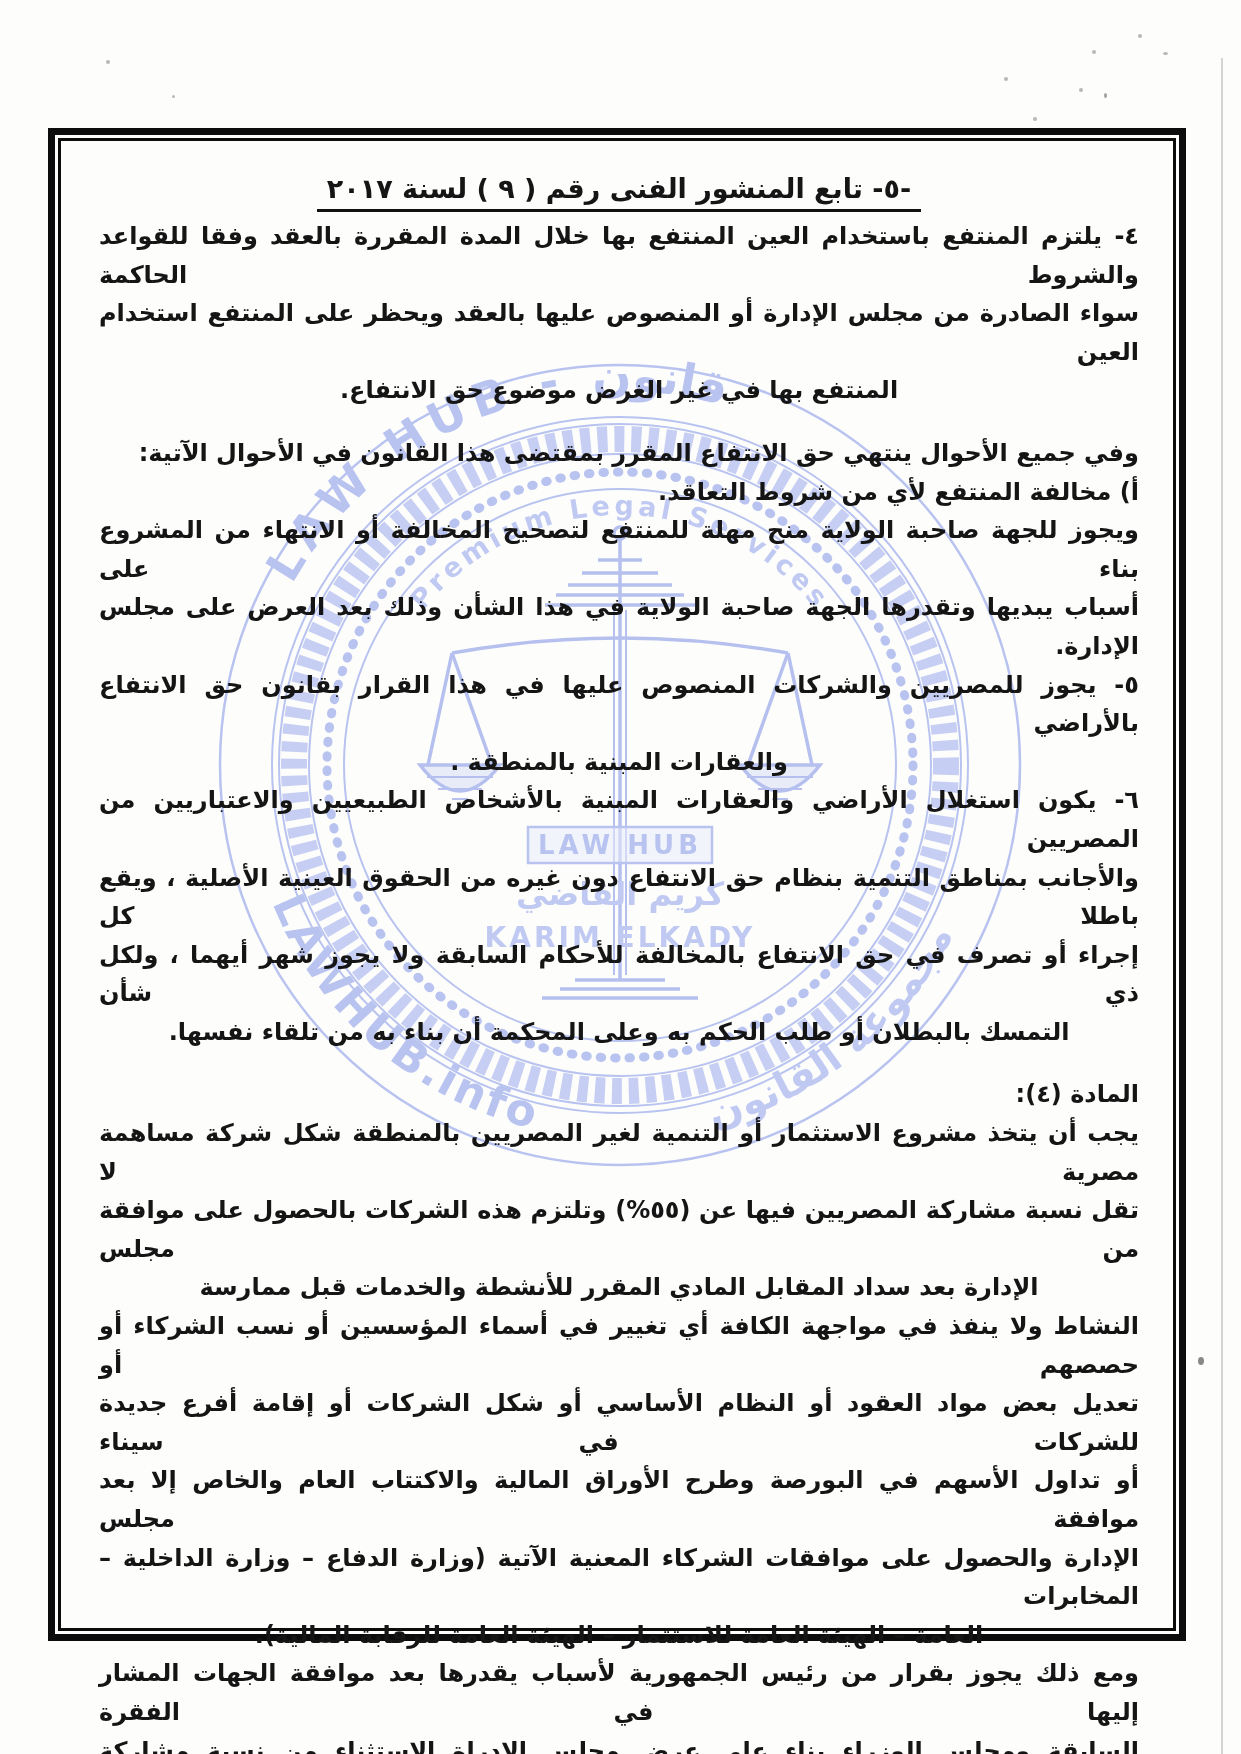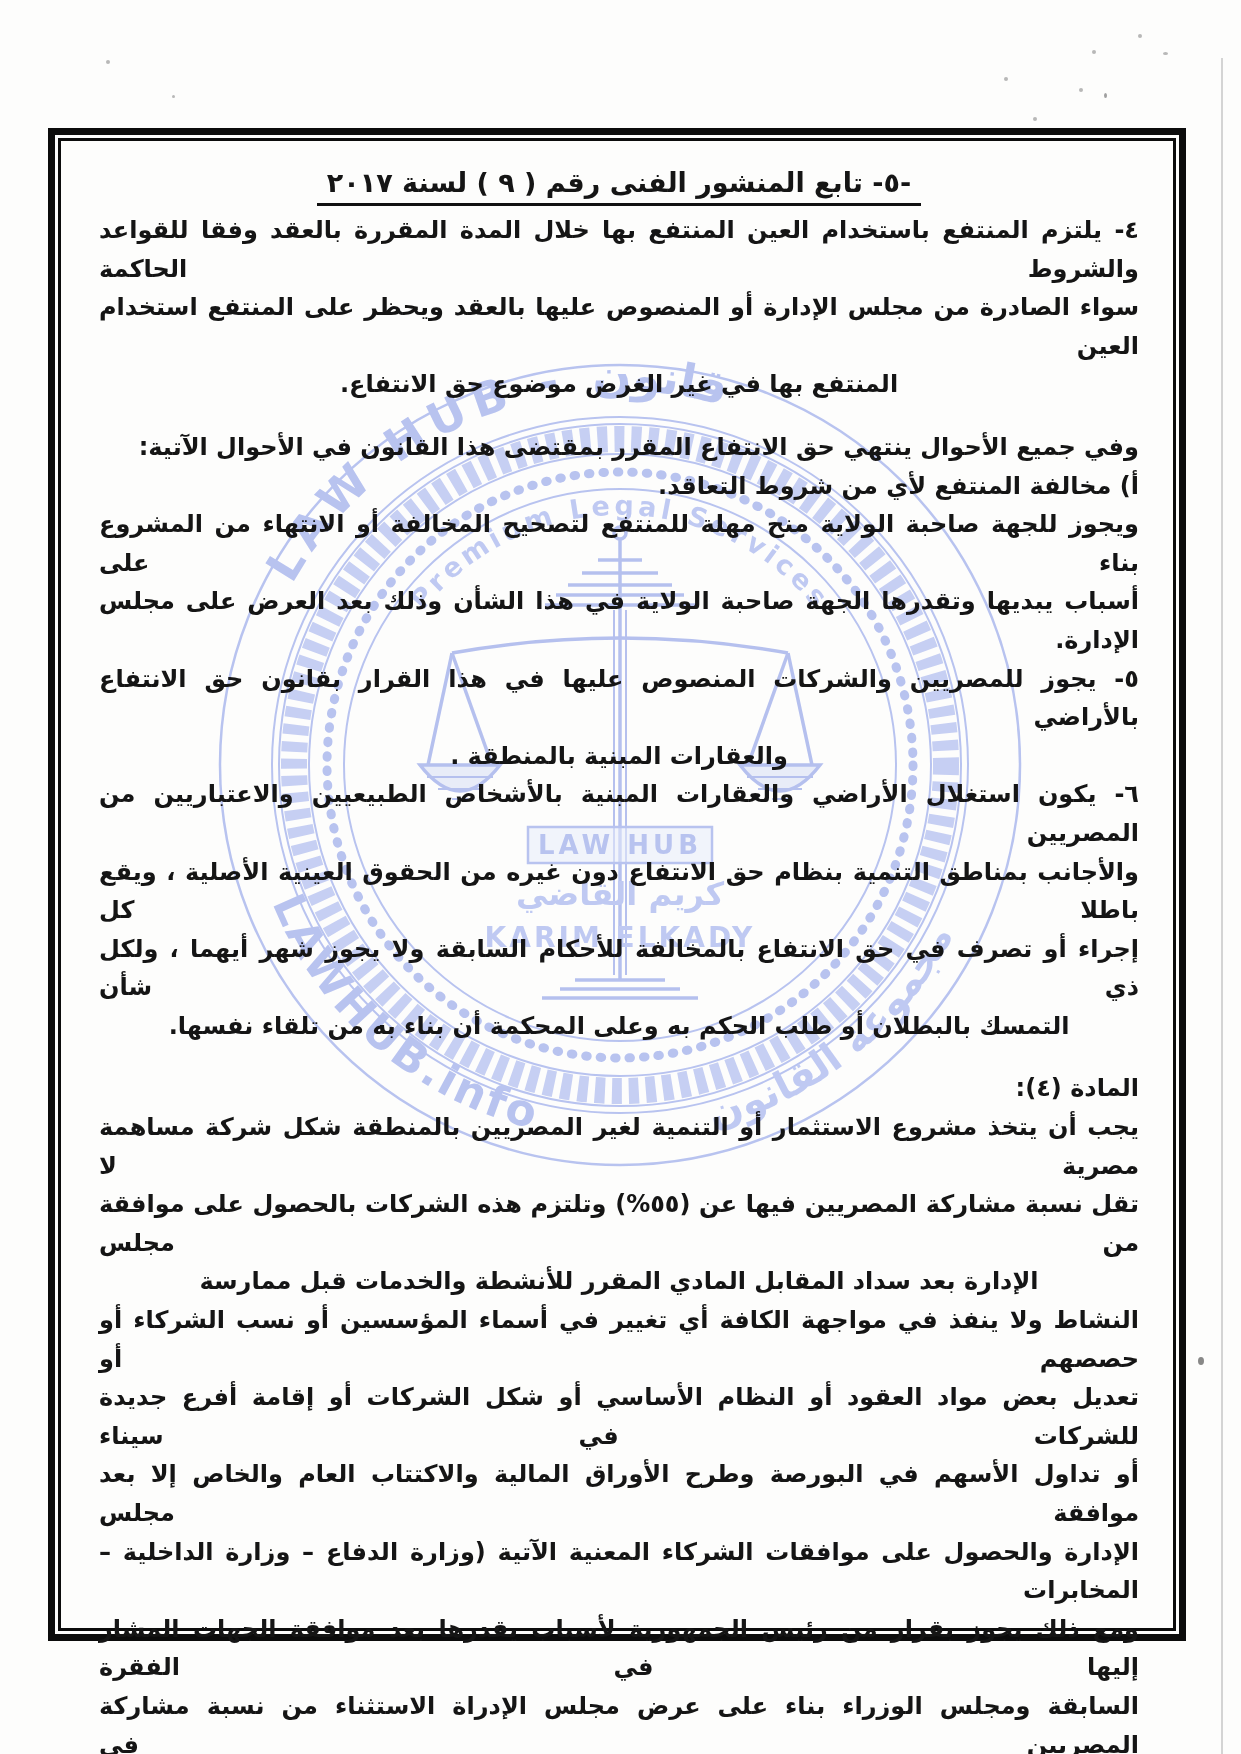--- a/index.html
+++ b/index.html
@@ -16,21 +16,21 @@
     position:absolute;left:48px;top:128px;width:1138px;height:1513px;
     border:7px solid #0c0c0c;box-sizing:border-box;
   }
   .frame-inner{position:absolute;inset:3px;border:3px solid #0c0c0c;}
   
   .content{
     position:absolute;inset:0;padding:13px 34px 0 38px;direction:rtl;
     z-index:2;font-weight:700;
   }
   .doc-title{
-    text-align:center;margin-top:13px;height:44px;font-size:27px;font-weight:700;
+    text-align:center;margin-top:19px;height:44px;font-size:27px;font-weight:700;
   }
   .doc-title span{
     display:inline-block;border-bottom:3px solid #111;padding:0 10px 5px 10px;
   }
   .lines{font-size:24px;line-height:38.6px;}
   .line{min-height:38.6px;text-align:right;}
   .line.justify{text-align:justify;text-align-last:justify;}
   .line.center{text-align:center;}
   .line.left{text-align:center;}
   .line.u{text-decoration-thickness:2px;text-underline-offset:7px;margin-top:24px;}
@@ -144,20 +144,21 @@
             <div class="line justify">إجراء أو تصرف في حق الانتفاع بالمخالفة للأحكام السابقة ولا يجوز شهر أيهما ، ولكل ذي شأن</div>
             <div class="line left">التمسك بالبطلان أو طلب الحكم به وعلى المحكمة أن بناء به من تلقاء نفسها.</div>
             <div class="line u bold">المادة (٤):</div>
             <div class="line justify">يجب أن يتخذ مشروع الاستثمار أو التنمية لغير المصريين بالمنطقة شكل شركة مساهمة مصرية لا</div>
             <div class="line justify">تقل نسبة مشاركة المصريين فيها عن (٥٥%) وتلتزم هذه الشركات بالحصول على موافقة من مجلس</div>
             <div class="line center">الإدارة بعد سداد المقابل المادي المقرر للأنشطة والخدمات قبل ممارسة</div>
             <div class="line justify">النشاط ولا ينفذ في مواجهة الكافة أي تغيير في أسماء المؤسسين أو نسب الشركاء أو حصصهم أو</div>
             <div class="line justify">تعديل بعض مواد العقود أو النظام الأساسي أو شكل الشركات أو إقامة أفرع جديدة للشركات في سيناء</div>
             <div class="line justify">أو تداول الأسهم في البورصة وطرح الأوراق المالية والاكتتاب العام والخاص إلا بعد موافقة مجلس</div>
             <div class="line justify">الإدارة والحصول على موافقات الشركاء المعنية الآتية (وزارة الدفاع – وزارة الداخلية – المخابرات</div>
+            <div class="line center">العامة – الهيئة العامة للاستثمار – الهيئة العامة للرقابة المالية).</div>
             <div class="line justify">ومع ذلك يجوز بقرار من رئيس الجمهورية لأسباب يقدرها بعد موافقة الجهات المشار إليها في الفقرة</div>
             <div class="line justify">السابقة ومجلس الوزراء بناء على عرض مجلس الإدراة الاستثناء من نسبة مشاركة المصريين في</div>
           </div>
 
       </div>
     </div>
   </div>
 
 </div>
 

